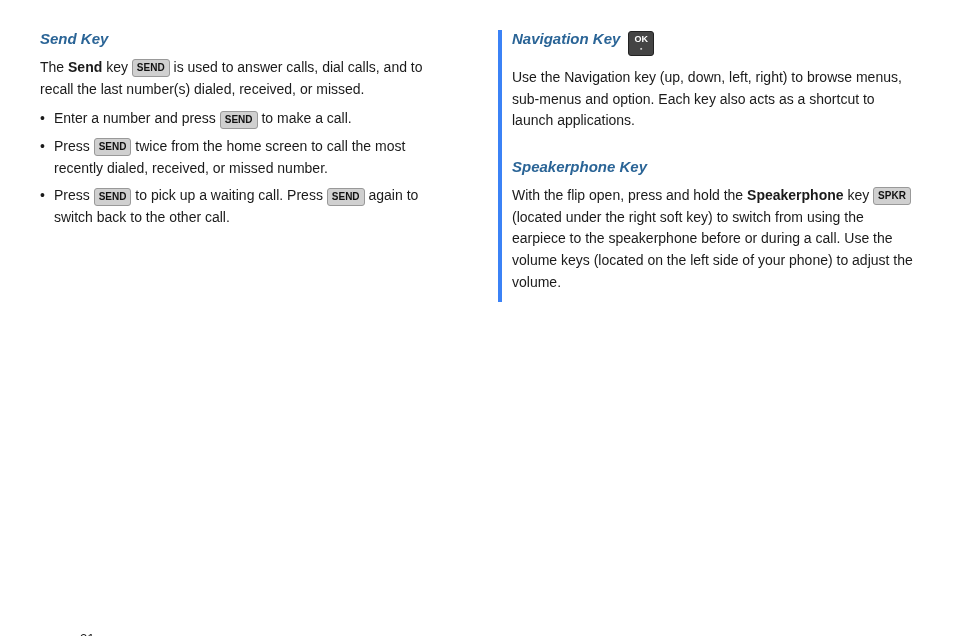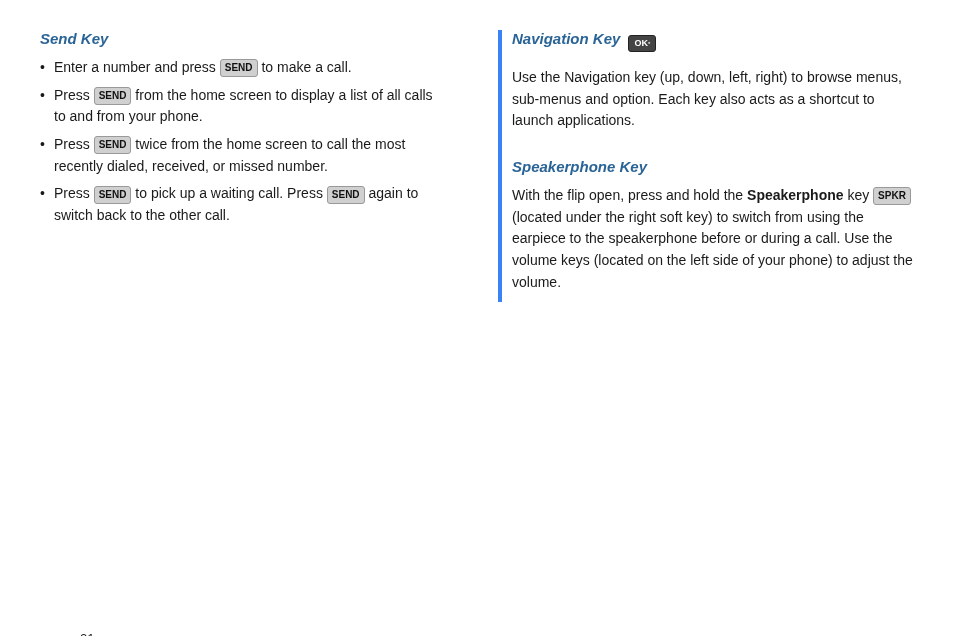--- a/index.html
+++ b/index.html
@@ -93,21 +93,21 @@
       border-radius: 3px;
       padding: 2px 5px;
       font-size: 9px;
       font-weight: bold;
       color: #fff;
       vertical-align: middle;
     }
 
     .nav-key-inner {
       display: flex;
-      flex-direction: row;
+      flex-direction: column;
       align-items: center;
       font-size: 8px;
       line-height: 1.2;
     }
 
     .nav-key-ok {
       font-size: 9px;
       font-weight: bold;
       color: #fff;
     }
@@ -129,27 +129,29 @@
   </style>
 </head>
 <body>
 
 <div class="wrapper">
   <div class="page-layout">
 
     <div class="left-column">
       <div class="section-title">Send Key</div>
 
+      <p>
+        The <span class="bold">Send</span>
+        key <span class="key-badge">SEND</span>
+        is used to answer calls, dial calls, and to recall the last number(s) dialed, received, or missed.
+      </p>
 
       <ul>
         <li>
           Enter a number and press <span class="key-badge">SEND</span> to make a call.
-        </li>
-        <li>
-          Press <span class="key-badge">SEND</span> from the home screen to display a list of all calls to and from your phone.
         </li>
         <li>
           Press <span class="key-badge">SEND</span> twice from the home screen to call the most recently dialed, received, or missed number.
         </li>
         <li>
           Press <span class="key-badge">SEND</span> to pick up a waiting call. Press <span class="key-badge">SEND</span> again to switch back to the other call.
         </li>
       </ul>
     </div>
 

